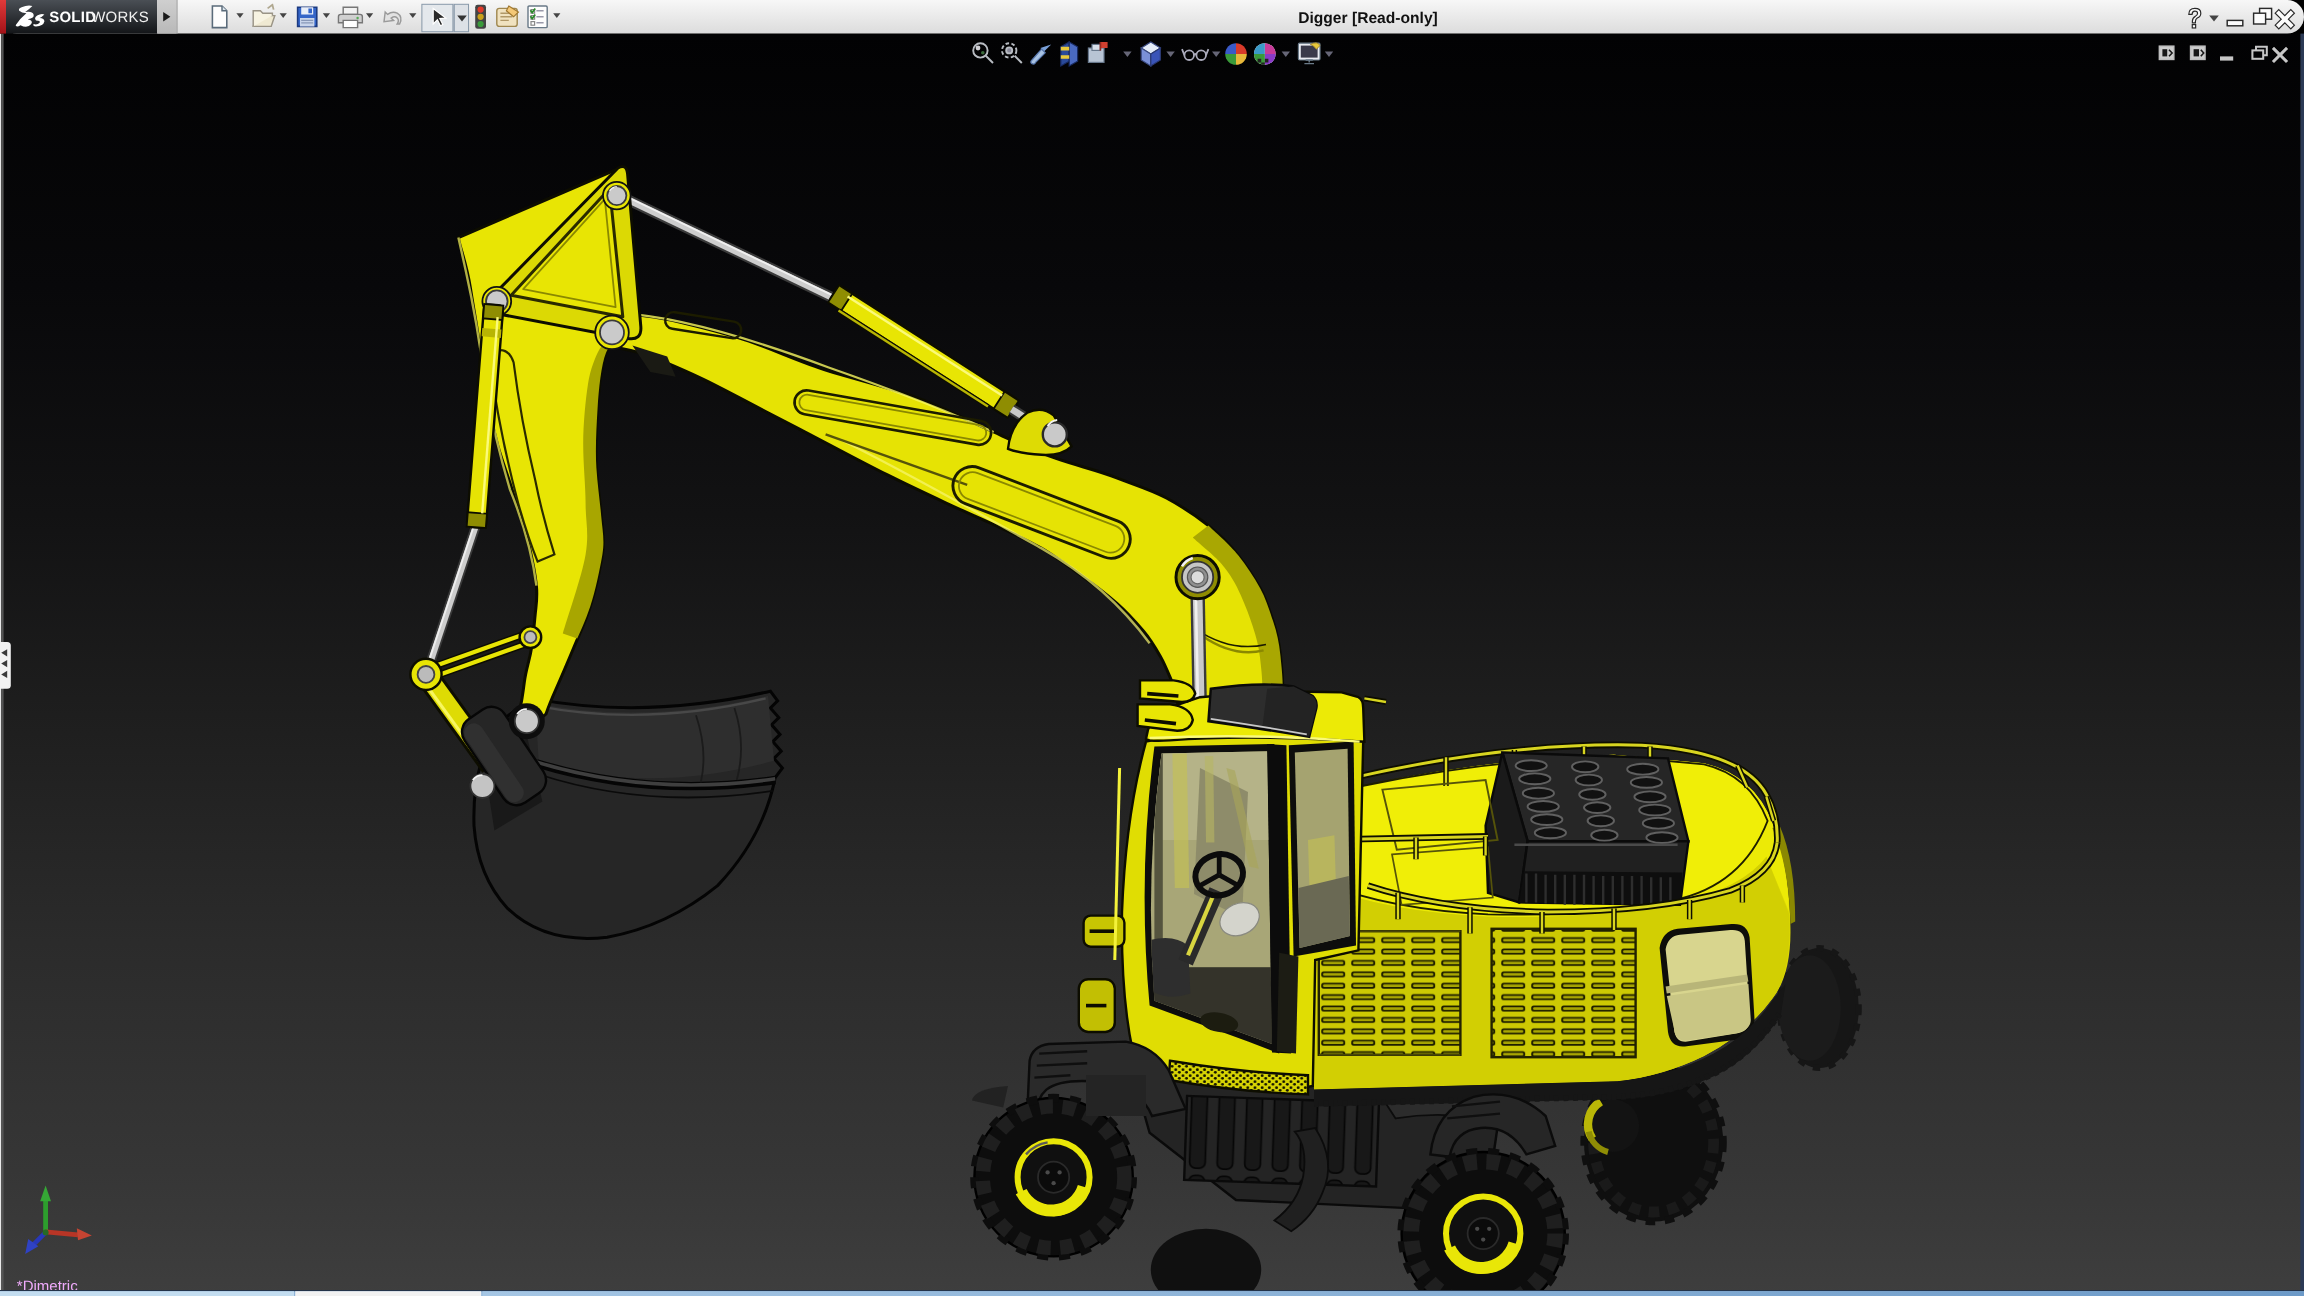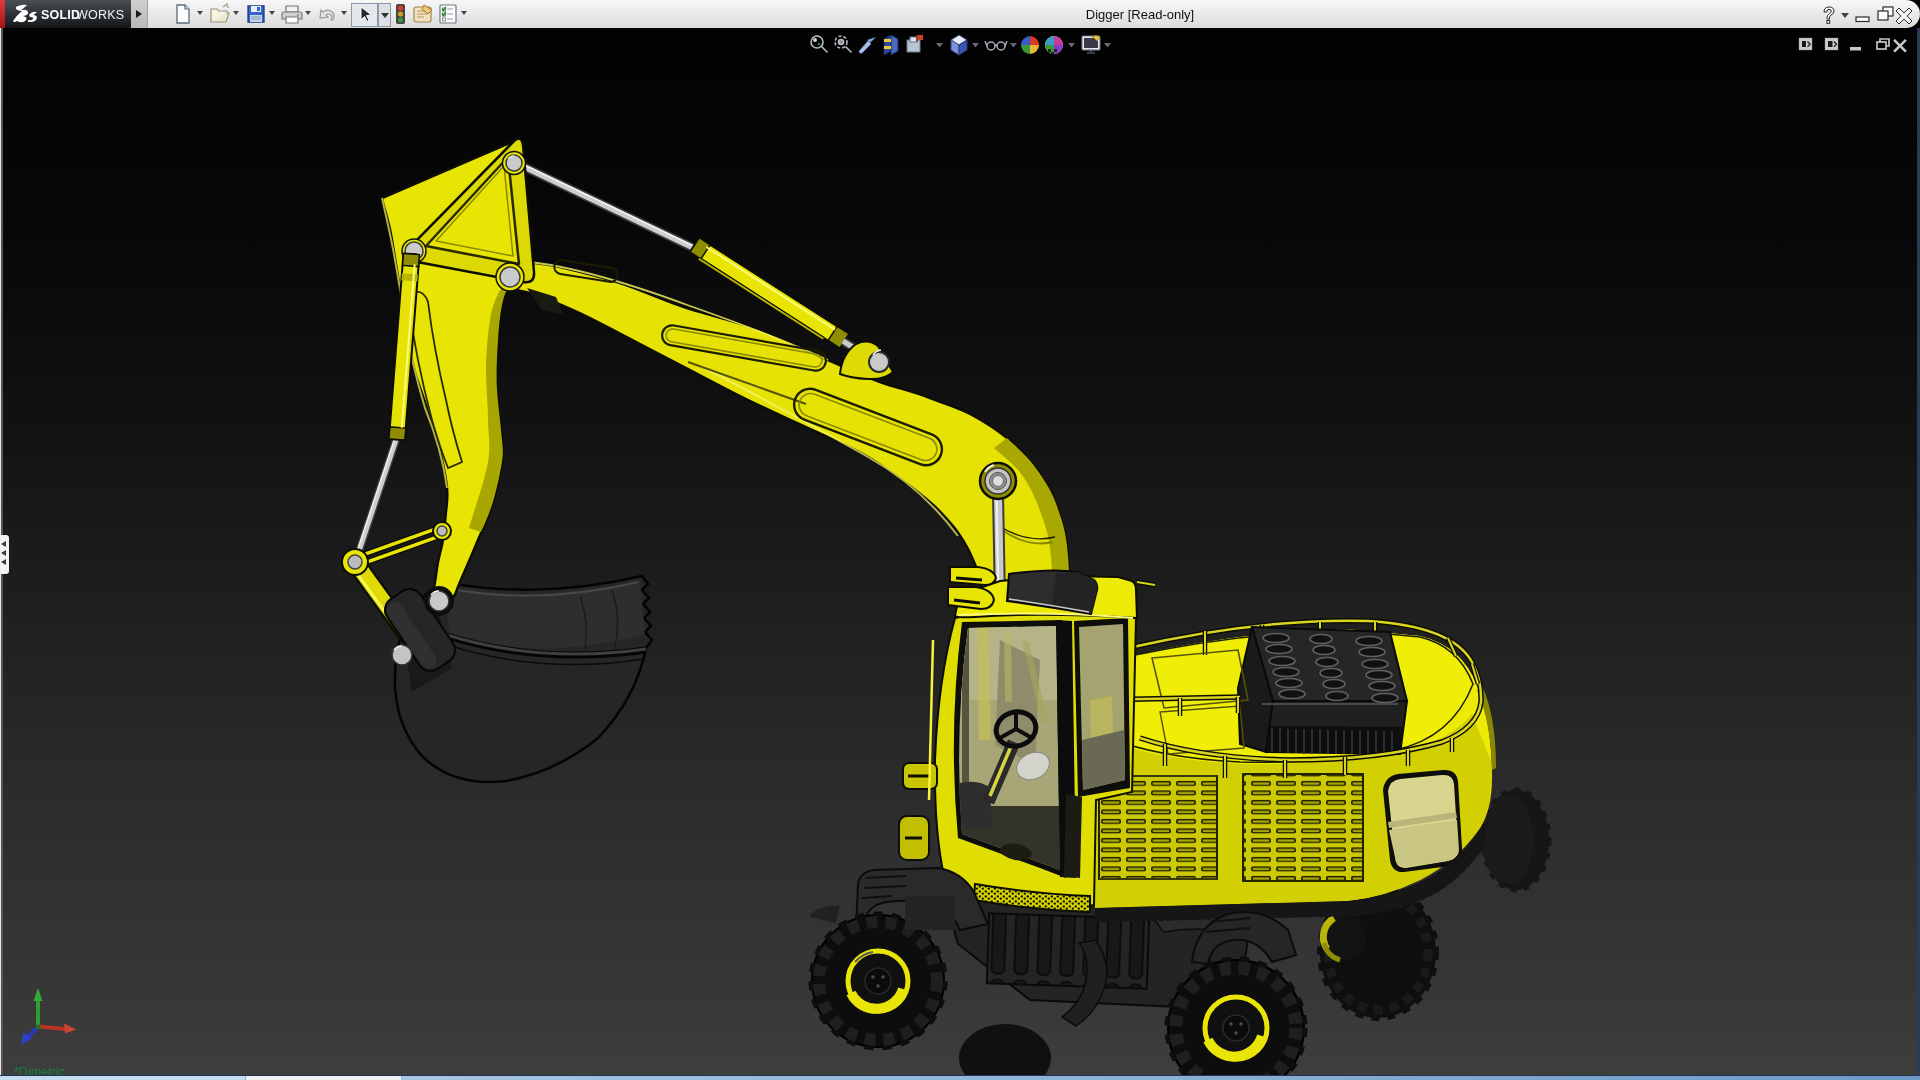--- a/index.html
+++ b/index.html
@@ -2,35 +2,35 @@
 <html><head>
 <meta charset="utf-8">
 <style>
 html,body{margin:0;padding:0;width:1920px;height:1080px;overflow:hidden;background:#000;font-family:"Liberation Sans",sans-serif;}
 *{box-sizing:border-box;}
 #titlebar{position:absolute;left:0;top:0;width:1920px;height:28px;background:linear-gradient(#f7f7f7,#dcdcdc);z-index:50;border-radius:14px;}
 #redstripe{position:absolute;left:0;top:0;width:5px;height:28px;background:linear-gradient(#e03a3a,#a31218);}
 #logoblock{position:absolute;left:5px;top:0;width:126px;height:28px;background:linear-gradient(#4a4f55,#131518);}
 #arrowbtn{position:absolute;left:131px;top:0;width:17px;height:28px;background:linear-gradient(#cfcfcf,#b8b8b8);border-right:1px solid #a0a0a0;}
 #arrowbtn:after{content:"";position:absolute;left:5px;top:10px;border-left:6px solid #1a1a1a;border-top:4px solid transparent;border-bottom:4px solid transparent;}
-#title{position:absolute;left:1000px;top:7px;width:280px;text-align:center;font-size:13px;color:#111;}
+#title{position:absolute;left:1000px;top:7px;width:280px;text-align:center;font-size:13px;color:#111;font-weight:bold;}
 .tbicon{position:absolute;top:3px;}
 .dd{position:absolute;top:11px;width:0;height:0;border-top:4px solid #444;border-left:3.5px solid transparent;border-right:3.5px solid transparent;}
 #viewport{position:absolute;left:0;top:28px;width:1920px;height:1052px;background:linear-gradient(180deg,#020203 0%,#08080a 20%,#121213 38%,#1e1e1e 54%,#2b2b2b 72%,#363636 90%,#3e3e3e 100%);z-index:1;}
 #vleft{position:absolute;left:0;top:28px;width:1px;height:1052px;background:#e8e8e8;z-index:40;}
 #vleft2{position:absolute;left:1px;top:28px;width:2px;height:1052px;background:#555;z-index:40;}
 #vright{position:absolute;left:1917px;top:28px;width:3px;height:1052px;background:#2c3a55;z-index:40;}
 #tab{position:absolute;left:0;top:535px;width:9px;height:39px;background:#f2f2f2;border-radius:0 3px 3px 0;z-index:41;}
 .tri{position:absolute;width:0;height:0;border-right:5px solid #3a3a3a;border-top:3.5px solid transparent;border-bottom:3.5px solid transparent;left:1px;}
 #statusline{position:absolute;left:0;top:1075px;height:5px;width:1920px;background:#8fb4d9;z-index:45;}
 #statusline .seg1{position:absolute;left:0;top:1px;width:245px;height:4px;background:#c3ddf0;}
 #statusline .seg2{position:absolute;left:246px;top:1px;width:155px;height:4px;background:#f2f2f2;}
 #statusline .seg3{position:absolute;left:402px;top:1px;width:1518px;height:4px;background:linear-gradient(90deg,#a5c6e4,#6c9ac8);}
 #statusline .top{position:absolute;left:0;top:0;width:1920px;height:1px;background:#24344a;}
-#dimetric{position:absolute;left:14px;top:1065px;font-size:12.5px;color:#15803d;z-index:30;}
+#dimetric{position:absolute;left:14px;top:1065px;font-size:12.5px;color:#f0abfc;z-index:30;}
 #hud{position:absolute;left:806px;top:33px;height:22px;z-index:30;}
 #vpicons{position:absolute;left:1798px;top:36px;z-index:30;}
 #machine{position:absolute;left:0;top:0;z-index:10;}
 #triad{position:absolute;left:8px;top:975px;z-index:20;}
 </style>
 </head>
 <body>
 <div id="viewport"></div>
 <div id="titlebar">
  <div id="redstripe"></div>

